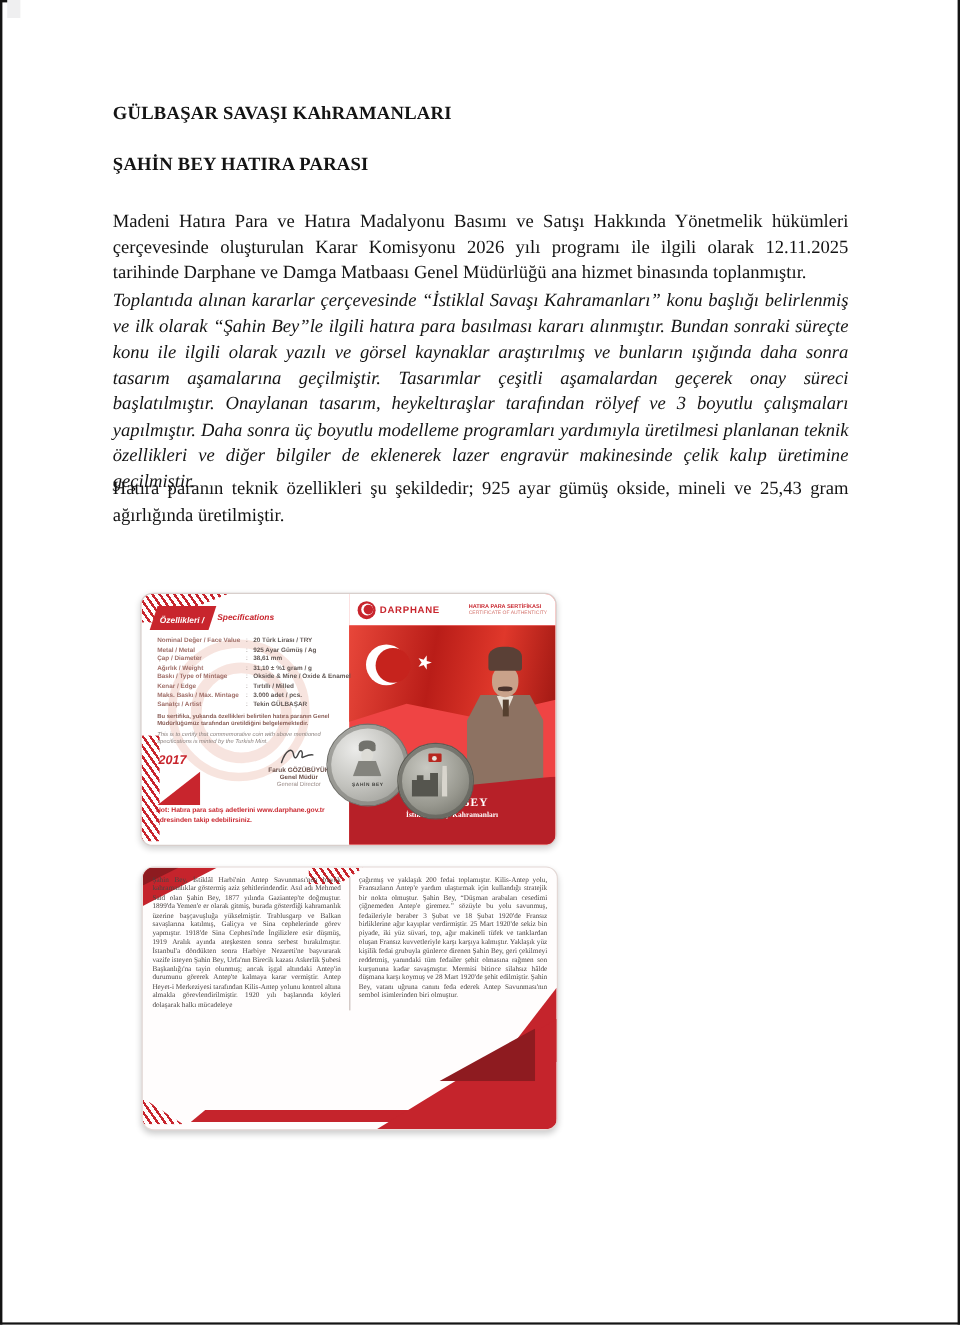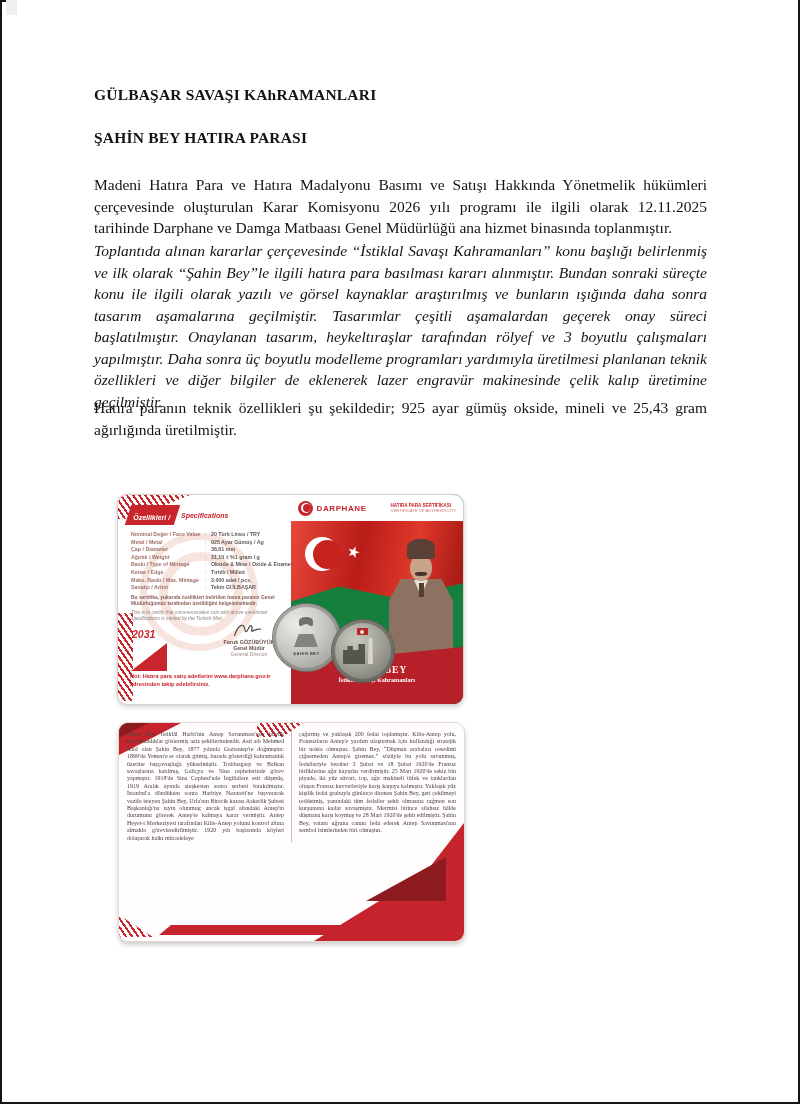--- a/index.html
+++ b/index.html
@@ -56,21 +56,21 @@
   #year-triangle{position:absolute;left:13px;top:148px;width:36px;height:28px;background:#c8252d;
      clip-path:polygon(0 100%,100% 100%,100% 0);z-index:2;}
   #signature-block{position:absolute;left:88px;top:126px;width:86px;text-align:center;z-index:2;}
   #signature-svg{display:block;margin:0 auto;}
   #signer-name{font-size:5.4px;font-weight:bold;color:#6b4f49;}
   #signer-title-tr{font-size:5.2px;font-weight:bold;color:#6b4f49;}
   #signer-title-en{font-size:5px;color:#9a8c88;}
   #cert-note{position:absolute;left:12px;top:178px;width:160px;font-size:5.6px;line-height:7.5px;
      color:#c8252d;font-weight:bold;z-index:2;}
   
-  #cert-right{position:absolute;left:50%;top:0;width:50%;height:100%;background:#15803d;}
+  #cert-right{position:absolute;left:50%;top:0;width:50%;height:100%;background:#ef4444;}
   #brand-row{position:absolute;left:0;top:0;width:100%;height:26px;background:#fff;display:flex;
      align-items:center;z-index:2;}
   #brand-logo{position:relative;width:15px;height:15px;border-radius:50%;background:#c8252d;
      margin-left:7px;flex-shrink:0;}
   #brand-logo::before{content:"";position:absolute;left:3px;top:2.5px;width:10px;height:10px;
      border-radius:50%;background:#fff;}
   #brand-logo::after{content:"";position:absolute;left:5.5px;top:3.5px;width:8px;height:8px;
      border-radius:50%;background:#c8252d;}
   #brand-name{color:#c8252d;font-weight:bold;font-size:8px;letter-spacing:.6px;margin-left:4px;}
   #cert-title{margin-left:auto;margin-right:7px;text-align:left;}
@@ -222,21 +222,21 @@
     <div class="spec-row">
       <span class="spec-label">Sanatçı / Artist</span>
         <span class="spec-colon">:</span>
         <span class="spec-value">Tekin GÜLBAŞAR</span>
     </div>
   </div>
 
   <div id="cert-stmt-tr">Bu sertifika, yukarıda özellikleri belirtilen hatıra paranın Genel Müdürlüğümüz tarafından üretildiğini belgelemektedir.</div>
   <div id="cert-stmt-en">This is to certify that commemorative coin with above mentioned specifications is minted by the Turkish Mint.</div>
 
-  <div id="cert-year">2031</div>
+  <div id="cert-year">2017</div>
   <div id="year-triangle"></div>
 
   <div id="signature-block">
     <svg id="signature-svg" width="38" height="18" viewBox="0 0 40 20">
       <path d="M4 16 C8 4 14 2 15 8 C16 14 18 12 20 7 C22 3 24 6 23 10 C22 14 27 8 33 9" stroke="#444" fill="none" stroke-width="1.3" stroke-linecap="round"></path>
     </svg>
     <div id="signer-name">Faruk GÖZÜBÜYÜK</div>
     <div id="signer-title-tr">Genel Müdür</div>
     <div id="signer-title-en">General Director</div>
   </div>

